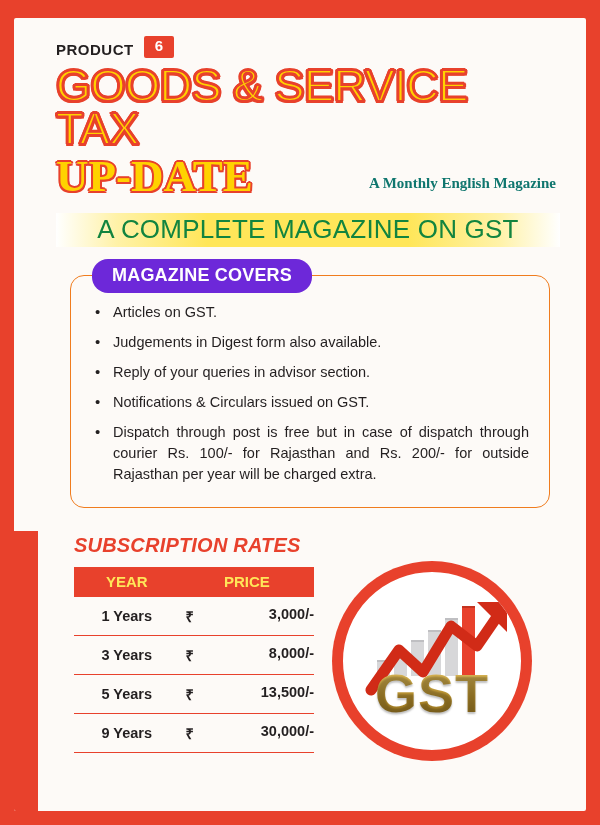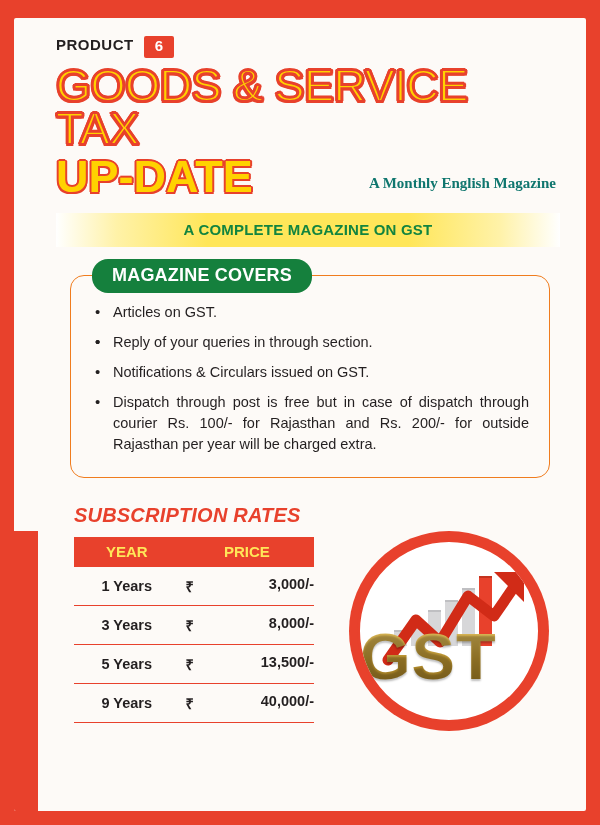--- a/index.html
+++ b/index.html
@@ -40,21 +40,21 @@
   }
 
   .content {
     position: relative;
     padding: 18px 26px 0 42px;
   }
 
   
   .product-row {
     display: flex;
-    align-items: flex-start;
+    align-items: flex-end;
     gap: 10px;
     margin-bottom: 6px;
   }
   .product-word {
     font-size: 15px;
     font-weight: bold;
     letter-spacing: 0.5px;
     color: #231f20;
   }
   .product-num {
@@ -88,61 +88,62 @@
     margin-top: 4px;
   }
   .title2 {
     font-weight: bold;
     font-size: 45px;
     line-height: 1;
     color: #ffd200;
     text-shadow:
       2px 0 0 #e8412c, -2px 0 0 #e8412c, 0 2px 0 #e8412c, 0 -2px 0 #e8412c,
       1.5px 1.5px 0 #e8412c, -1.5px 1.5px 0 #e8412c, 1.5px -1.5px 0 #e8412c, -1.5px -1.5px 0 #e8412c;
+    font-family: Liberation Serif, serif;
   }
   .subtitle {
     font-family: "Liberation Serif", serif;
     font-weight: bold;
     font-size: 15px;
     color: #0f766e;
     padding-bottom: 7px;
     padding-right: 4px;
   }
 
   
   .banner {
     margin: 14px 0 0 0;
     height: 34px;
     background: linear-gradient(90deg, #ffffff 0%, #fff2a8 12%, #ffe659 30%, #ffe659 70%, #fff2a8 88%, #ffffff 100%);
     display: flex;
     align-items: center;
     justify-content: center;
   }
   .banner-text {
-    font-size: 15px;
-    font-weight: bold;
+    font-size: 26px;
+    font-weight: normal;
     color: #12843f;
     letter-spacing: 0.2px;
   }
 
   
   .covers-wrap {
     position: relative;
     margin: 28px 10px 0 14px;
   }
   .covers-box {
     border: 1.6px solid #f07c1e;
     border-radius: 14px;
     padding: 26px 18px 22px 20px;
   }
   .covers-label {
     position: absolute;
     top: -16px;
     left: 22px;
-    background: #15803d;
+    background: #6d28d9;
     color: #ffffff;
     font-size: 18px;
     font-weight: bold;
     padding: 6px 20px 7px 20px;
     border-radius: 16px;
     letter-spacing: 0.2px;
   }
   ul.covers-list { list-style: none; }
   ul.covers-list li {
     position: relative;
@@ -168,21 +169,20 @@
     font-size: 20px;
     font-weight: bold;
     color: #e8412c;
     letter-spacing: 0.2px;
     font-style: italic;
   }
 
   .lower {
     display: flex;
     align-items: flex-start;
-    gap: 17px;
   }
 
   .rates {
     margin-left: 18px;
     width: 240px;
   }
   table.rate-table {
     border-collapse: collapse;
     width: 100%;
   }
@@ -235,22 +235,23 @@
   .bars span:nth-child(4) { height: 46px; }
   .bars span:nth-child(5) { height: 58px; }
   .bars span:nth-child(6) { height: 70px; background: #e8412c; border-top-color: #c4331f; }
 
   .arrow-svg { position: absolute; left: 22px; top: 26px; }
 
   .gst-word {
     position: absolute;
     left: 0; right: 0;
     bottom: 26px;
+    text-align: center;
     font-family: "Liberation Sans", sans-serif;
-    font-size: 65px;
+    font-size: 54px;
     font-weight: bold;
     letter-spacing: 1px;
     color: #c9a227;
     background: linear-gradient(180deg, #e8c767 0%, #b8912f 55%, #8f6d1d 100%);
     -webkit-background-clip: text;
     -webkit-text-fill-color: transparent;
     text-shadow: 0 2px 2px rgba(0,0,0,0.25);
   }
 </style>
 </head>
@@ -280,24 +281,25 @@
       <div class="covers-wrap">
         <div class="covers-label">MAGAZINE COVERS</div>
         <div class="covers-box">
           <ul class="covers-list">
             <li>
               <span class="bullet">•</span>
               <span>Articles on GST.</span>
             </li>
             <li>
               <span class="bullet">•</span>
+              <span>Judgements in Digest form also available.</span>
             </li>
             <li>
               <span class="bullet">•</span>
-              <span>Reply of your queries in through section.</span>
+              <span>Reply of your queries in advisor section.</span>
             </li>
             <li>
               <span class="bullet">•</span>
               <span>Notifications &amp; Circulars issued on GST.</span>
             </li>
             <li class="justified">
               <span class="bullet">•</span>
               <span>Dispatch through post is free but in case of dispatch through courier Rs. 100/- for Rajasthan and Rs. 200/- for outside Rajasthan per year will be charged extra.</span>
             </li>
           </ul>
@@ -334,21 +336,21 @@
                 <td class="c-year">5 Years</td>
                 <td class="c-price">
                   <span class="rupee">₹</span>
                   <span>13,500/-</span>
                 </td>
               </tr>
               <tr>
                 <td class="c-year">9 Years</td>
                 <td class="c-price">
                   <span class="rupee">₹</span>
-                  <span>40,000/-</span>
+                  <span>30,000/-</span>
                 </td>
               </tr>
             </tbody>
           </table>
         </div>
 
         <div class="gst-art">
           <div class="inner">
             <div class="bars">
               <span></span>

